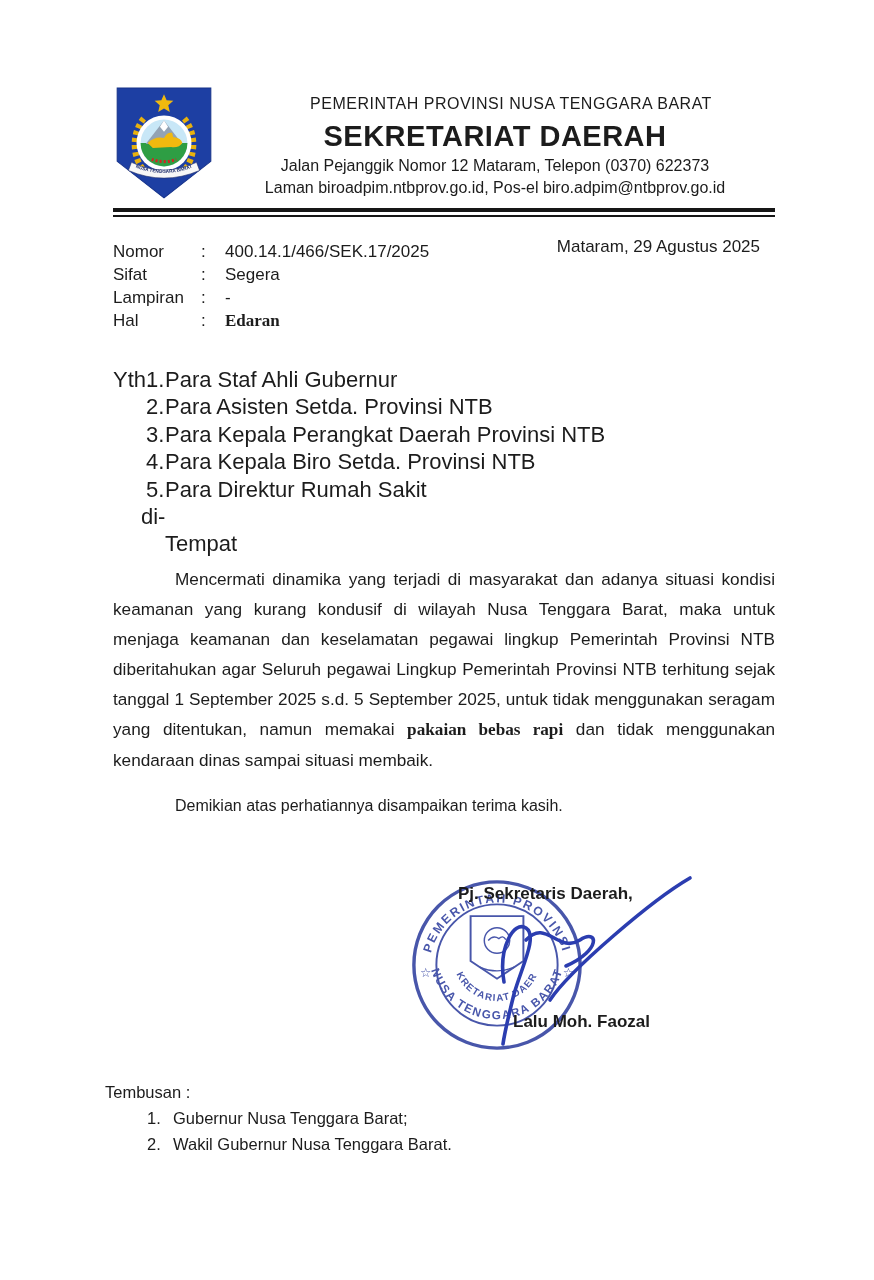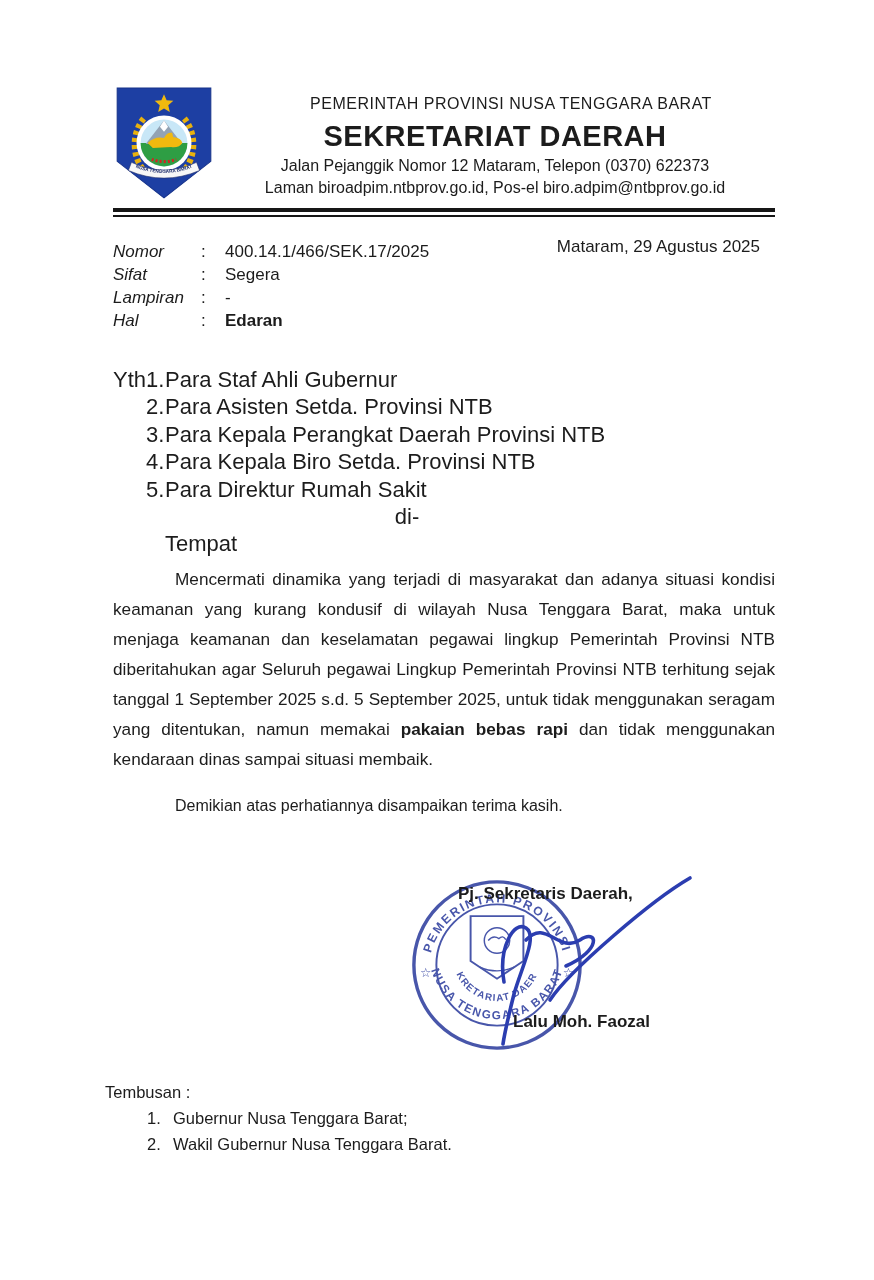--- a/index.html
+++ b/index.html
@@ -13,29 +13,29 @@
   .lh-text{flex:1;text-align:center;padding-top:4px;}
   .lh-agency{font-size:16px;line-height:28px;letter-spacing:.5px;margin-left:32px;}
   .lh-office{font-size:29px;line-height:37px;font-weight:bold;letter-spacing:.5px;}
   .lh-addr{font-size:16px;line-height:22px;}
   .rule{position:absolute;left:113px;top:208px;width:662px;height:3px;
         border-top:4px solid #161616;border-bottom:2px solid #161616;}
   
   .dateline{position:absolute;left:113px;top:237px;width:647px;text-align:right;font-size:17px;}
   .meta{position:absolute;left:113px;top:240px;width:500px;font-size:17px;}
   .meta-row{display:flex;line-height:23px;}
-  .meta-label{width:88px;font-style:italic;}
+  .meta-label{width:88px;}
   .meta-sep{width:24px;}
-  .bold{font-weight:bold;}
+  .bold{font-weight:bold;font-family:Liberation Serif, serif;}
   
   .recipients{position:absolute;left:113px;top:366px;width:560px;font-size:22px;}
   .rcp-row{display:flex;line-height:27.4px;}
   .rcp-prefix{width:33px;}
   .rcp-num{width:19px;}
-  .rcp-di{margin-left:28px;line-height:27.4px;text-align:center;}
+  .rcp-di{margin-left:28px;line-height:27.4px;}
   .rcp-place{margin-left:52px;line-height:27.4px;}
   
   .body-p1{position:absolute;left:113px;top:564px;width:662px;font-size:17.2px;line-height:30px;
            text-align:justify;text-indent:62px;margin:0;}
   .body-p2{position:absolute;left:113px;top:791px;width:662px;font-size:16px;line-height:30px;
            text-indent:62px;margin:0;}
   
   .sigblock{position:absolute;left:400px;top:872px;width:360px;height:200px;}
   .sig-title1{position:absolute;left:58px;top:12px;font-size:17px;font-weight:bold;z-index:3;}
   .sig-title2{position:absolute;left:86px;top:37px;font-size:17px;font-weight:bold;z-index:3;}

